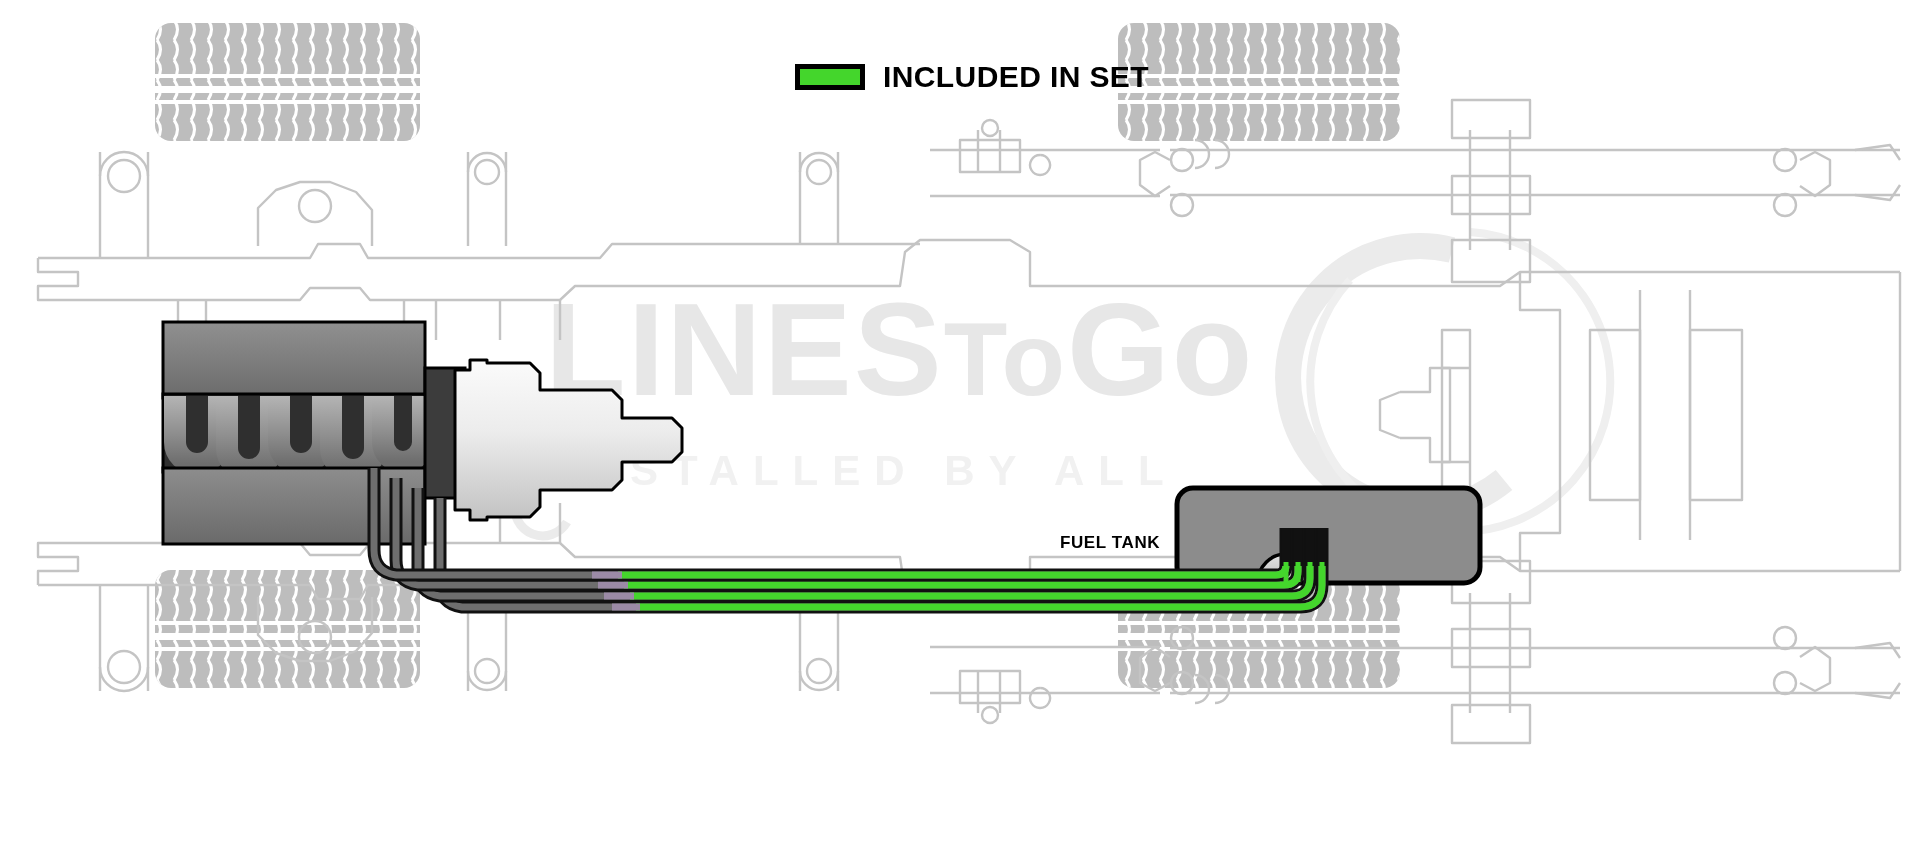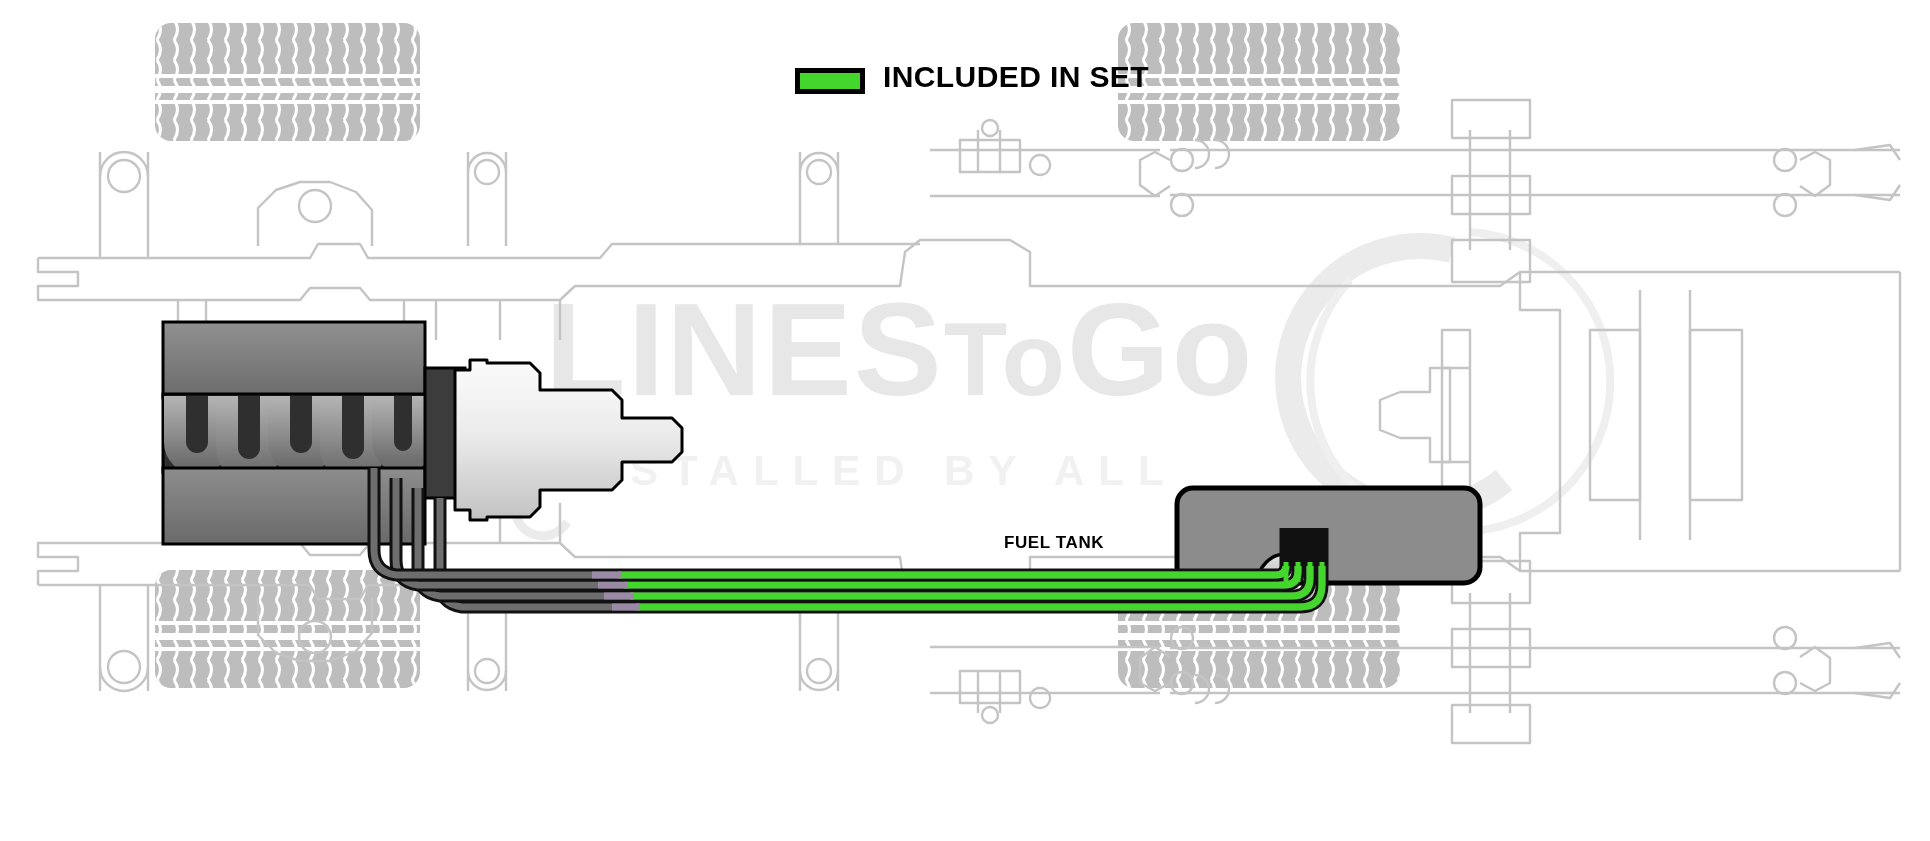--- a/index.html
+++ b/index.html
@@ -7,36 +7,36 @@
   body{
     width:1930px;height:841px;overflow:hidden;
     font-family:"Liberation Sans", sans-serif;
     position:relative;
   }
   #stage{position:relative;width:1930px;height:841px;background:#fff;}
   #stage svg{position:absolute;top:0;left:0;width:1930px;height:841px;}
 
   .legend-box{
     position:absolute;
-    display:flex;align-items:flex-end;gap:18px;
+    display:flex;align-items:center;gap:18px;
     left:795px;top:60px;
   }
   .legend-swatch{
     width:70px;height:26px;
     background:#44d62c;
     border:5px solid #000;
     box-sizing:border-box;
   }
   .legend-label{
     font-size:30px;font-weight:bold;color:#000;
     letter-spacing:0.4px;white-space:nowrap;
     font-family:"Liberation Sans", sans-serif;
   }
   .tank-label{
-    position:absolute;left:1004px;top:533px;
+    position:absolute;left:1060px;top:533px;
     font-size:17px;font-weight:bold;color:#000;
     letter-spacing:0.6px;white-space:nowrap;
   }
 </style>
 </head>
 <body>
 
 <div id="stage">
 
 <svg viewBox="0 0 1930 841" xmlns="http://www.w3.org/2000/svg">

